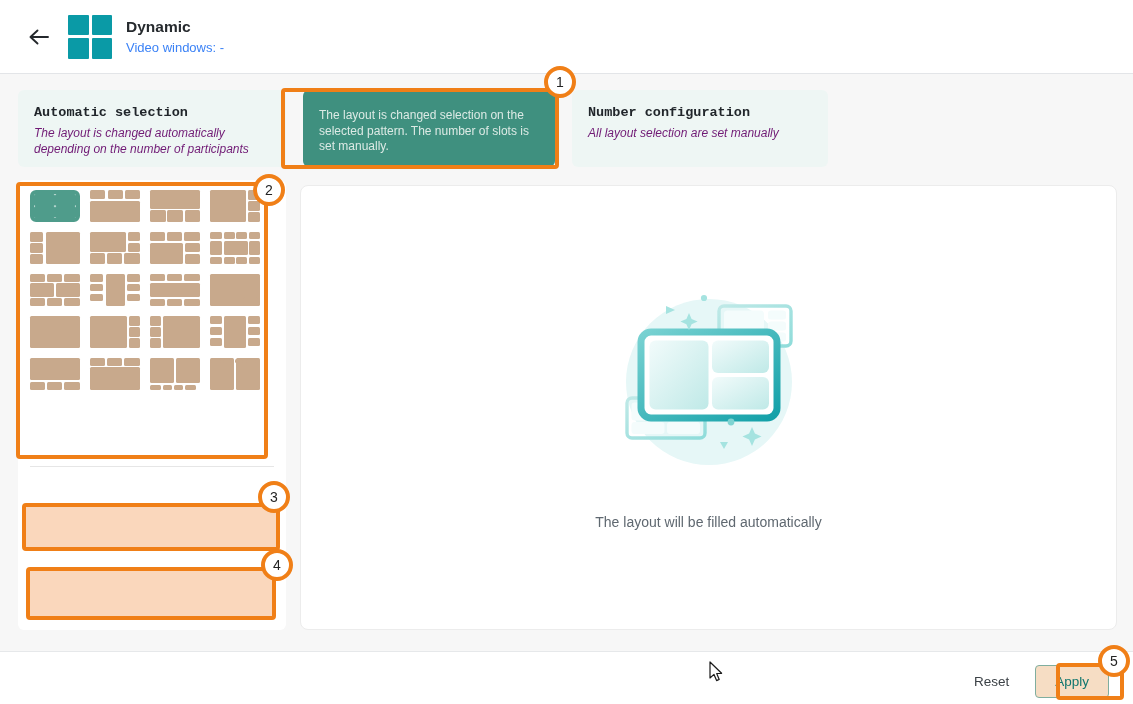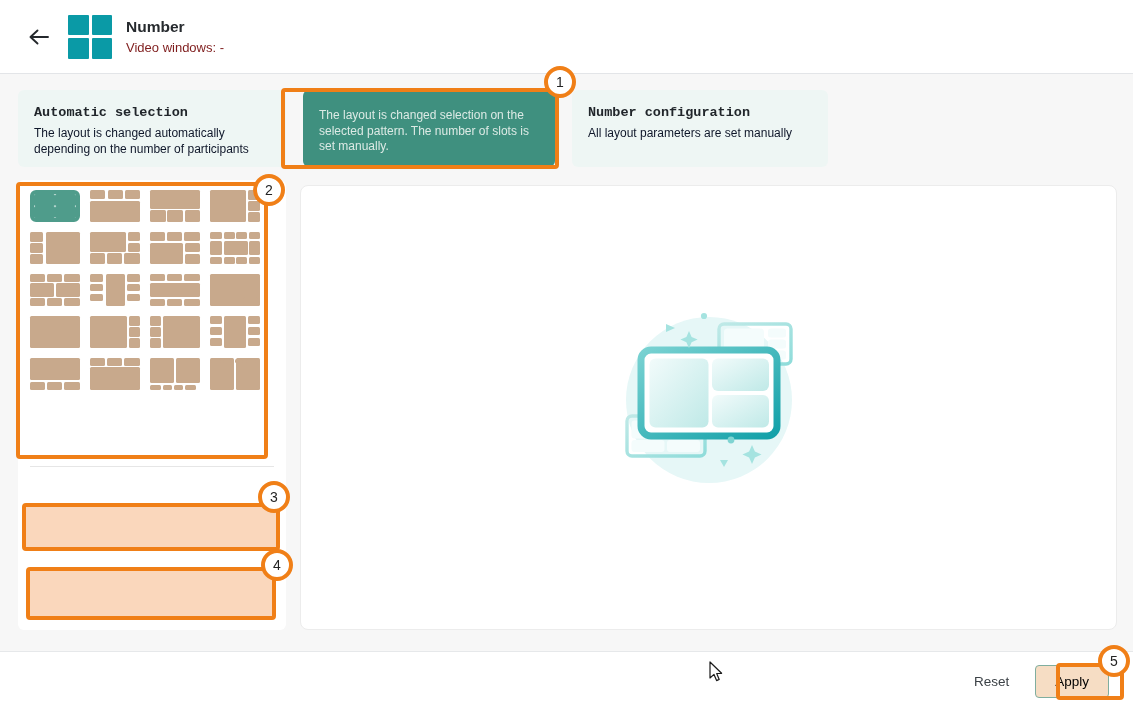--- a/index.html
+++ b/index.html
@@ -19,35 +19,35 @@
   }
   .back-btn{width:34px;height:34px;display:flex;align-items:center;justify-content:center;cursor:pointer;}
   .back-btn svg{display:block;}
   .hdr-logo{
     width:44px;height:44px;margin-left:12px;margin-right:14px;
     display:grid;grid-template-columns:1fr 1fr;grid-template-rows:1fr 1fr;gap:3px;
   }
   .hdr-logo i{display:block;background:#0a9aa6;border-radius:1px;}
   .hdr-text{display:flex;flex-direction:column;justify-content:center;}
   .hdr-title{font-size:15.5px;color:#262a2e;font-weight:700;line-height:20px;}
-  .hdr-sub{font-size:13px;color:#7f1d1d;line-height:19px;margin-top:1px;}
+  .hdr-sub{font-size:13px;color:#3b82f6;line-height:19px;margin-top:1px;}
 
   
   .modes{position:absolute;left:18px;top:90px;width:810px;height:77px;display:flex;gap:0px;}
   .mode{
     box-sizing:border-box;border-radius:6px;padding:14px 16px 0 16px;
     height:77px;
   }
   .mode-auto{width:268px;background:#eef6f4;margin-right:17px;}
   .mode-dyn{width:252px;background:#3f907f;margin-right:17px;}
   .mode-man{width:256px;background:#eef6f4;}
   .mode-title{font-size:13.5px;font-weight:700;line-height:18px;}
   .mode-desc{font-size:12px;line-height:15.5px;margin-top:4px;}
   .mode-auto .mode-title,.mode-man .mode-title{color:#21262b;font-family:Liberation Mono, monospace;}
-  .mode-auto .mode-desc,.mode-man .mode-desc{color:#0f172a;}
+  .mode-auto .mode-desc,.mode-man .mode-desc{color:#701a75;font-style:italic;}
   .mode-dyn .mode-title{color:#ffffff;}
   .mode-dyn .mode-desc{color:#dceae5;}
 
   
   .left-panel{
     position:absolute;left:18px;top:180px;width:268px;height:450px;
     background:#ffffff;border-radius:6px;
   }
   .pattern-area{
     position:absolute;left:0;top:0;width:268px;height:278px;
@@ -92,21 +92,21 @@
 
   
   .footer{
     position:absolute;left:0;top:651px;width:1133px;height:59px;
     background:#ffffff;border-top:1px solid #e6e8ea;
     display:flex;align-items:center;justify-content:flex-end;box-sizing:border-box;padding-right:24px;gap:22px;
   }
   .reset-btn{font-size:13.5px;color:#3b4146;cursor:pointer;padding:6px 4px;}
   .apply-btn{
     background:#f6ddc4;border:1px solid #7fae9f;border-radius:4px;
-    color:#000000;font-size:13.5px;font-family:inherit;
+    color:#0f766e;font-size:13.5px;font-family:inherit;
     padding:8px 19px;cursor:pointer;
   }
 
   
   .hl{position:absolute;border:4px solid #f07f17;border-radius:4px;box-sizing:border-box;pointer-events:none;}
   .hl-fill{position:absolute;border:4px solid #f07f17;border-radius:4px;box-sizing:border-box;
            background:rgba(244,160,96,0.42);pointer-events:none;}
   .badge{
     position:absolute;width:32px;height:32px;border-radius:50%;
     background:#ffffff;border:4px solid #f07f17;box-sizing:border-box;
@@ -126,36 +126,36 @@
         <path d="M9.5 2.5 L2.5 9 L9.5 15.5 M2.5 9 L20 9" fill="none" stroke="#24282c" stroke-width="1.9" stroke-linecap="round" stroke-linejoin="round"></path>
       </svg>
     </div>
     <div class="hdr-logo">
       <i></i>
         <i></i>
         <i></i>
         <i></i>
     </div>
     <div class="hdr-text">
-      <div class="hdr-title">Number</div>
+      <div class="hdr-title">Dynamic</div>
       <div class="hdr-sub">Video windows: -</div>
     </div>
   </div>
 
   <div class="modes">
     <div class="mode mode-auto">
       <div class="mode-title">Automatic selection</div>
       <div class="mode-desc">The layout is changed automatically depending on the number of participants</div>
     </div>
     <div class="mode mode-dyn">
       <div class="mode-desc">The layout is changed selection on the selected pattern. The number of slots is set manually.</div>
     </div>
     <div class="mode mode-man">
       <div class="mode-title">Number configuration</div>
-      <div class="mode-desc">All layout parameters are set manually</div>
+      <div class="mode-desc">All layout selection are set manually</div>
     </div>
   </div>
 
   <div class="left-panel">
 
     <div class="pattern-area">
       <div class="pat-grid" id="pat-grid">
           <div class="pat sel">
             <span class="cell" style="left: 0%; top: 0%; width: 49%; height: 49%;"></span>
             <span class="cell" style="left: 51%; top: 0%; width: 49%; height: 49%;"></span>
@@ -357,20 +357,21 @@
         <rect x="107" y="91" width="57" height="32.5" rx="6" fill="url(#gfill)"></rect>
 
         <path d="M84 27 l2.6 6 6 2.6 -6 2.6 -2.6 6 -2.6 -6 -6 -2.6 6 -2.6 z" fill="#a5e3e0"></path>
         <path d="M147 141 l2.9 6.6 6.6 2.9 -6.6 2.9 -2.9 6.6 -2.9 -6.6 -6.6 -2.9 6.6 -2.9 z" fill="#a5e3e0"></path>
         <circle cx="99" cy="12" r="3.1" fill="#a5e3e0"></circle>
         <circle cx="126" cy="136" r="3.4" fill="#7fd4d2"></circle>
         <path d="M61 20 l9 4 -9 4 z" fill="#a5e3e0"></path>
         <path d="M115 156 l8 0 -4 7 z" fill="#a5e3e0"></path>
       </svg>
     </div>
+    <div class="preview-cap">The layout will be filled automatically</div>
   </div>
 
   <div class="footer">
     <div class="reset-btn">Reset</div>
     <button class="apply-btn">Apply</button>
   </div>
 
   <div class="hl" style="left:281px;top:88px;width:278px;height:81px;"></div>
   <div class="hl" style="left:16px;top:182px;width:252px;height:277px;"></div>
   <div class="hl-fill" style="left:22px;top:503px;width:258px;height:48px;"></div>

